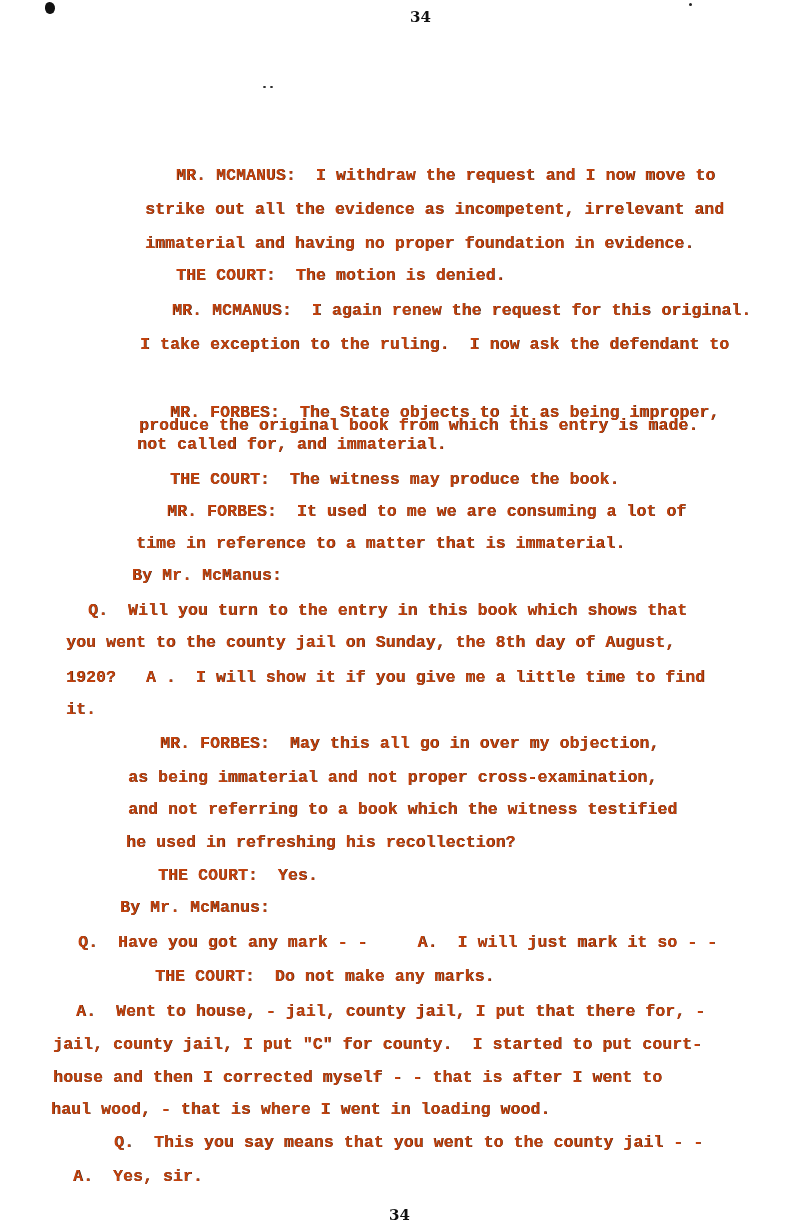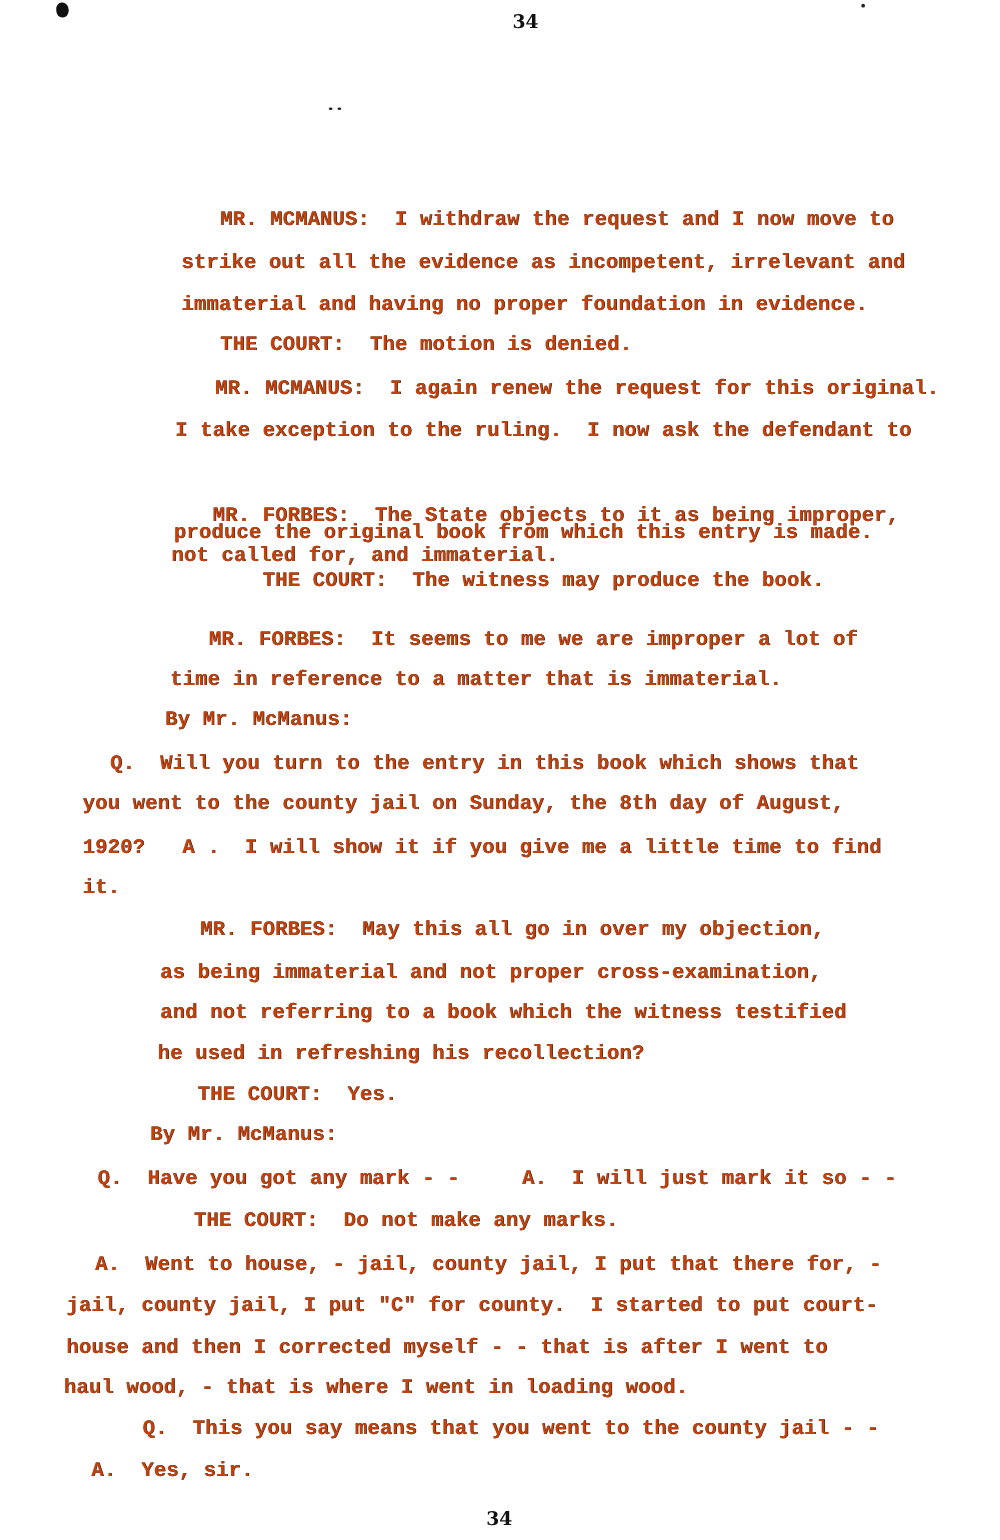--- a/index.html
+++ b/index.html
@@ -67,22 +67,22 @@
   <div id="lines-container">
       <div class="line" style="left: 176px; top: 166px;">MR. MCMANUS:  I withdraw the request and I now move to</div>
       <div class="line" style="left: 145px; top: 200px;">strike out all the evidence as incompetent, irrelevant and</div>
       <div class="line" style="left: 145px; top: 234px;">immaterial and having no proper foundation in evidence.</div>
       <div class="line" style="left: 176px; top: 266px;">THE COURT:  The motion is denied.</div>
       <div class="line" style="left: 172px; top: 301px;">MR. MCMANUS:  I again renew the request for this original.</div>
       <div class="line" style="left: 140px; top: 335px;">I take exception to the ruling.  I now ask the defendant to</div>
       <div class="line" style="left: 139px; top: 368px; margin-top: 48px;">produce the original book from which this entry is made.</div>
       <div class="line" style="left: 170px; top: 403px;">MR. FORBES:  The State objects to it as being improper,</div>
       <div class="line" style="left: 137px; top: 435px;">not called for, and immaterial.</div>
-      <div class="line" style="left: 170px; top: 455px; margin-left: 40px;">THE COURT:  The witness may produce the book.</div>
-      <div class="line" style="left: 167px; top: 502px;">MR. FORBES:  It seems to me we are improper a lot of</div>
+      <div class="line" style="left: 170px; top: 470px;">THE COURT:  The witness may produce the book.</div>
+      <div class="line" style="left: 167px; top: 502px;">MR. FORBES:  It used to me we are consuming a lot of</div>
       <div class="line" style="left: 136px; top: 534px;">time in reference to a matter that is immaterial.</div>
       <div class="line" style="left: 132px; top: 566px;">By Mr. McManus:</div>
       <div class="line" style="left: 88px; top: 601px;">Q.  Will you turn to the entry in this book which shows that</div>
       <div class="line" style="left: 66px; top: 633px;">you went to the county jail on Sunday, the 8th day of August,</div>
       <div class="line" style="left: 66px; top: 668px; text-align: right;">1920?   A .  I will show it if you give me a little time to find</div>
       <div class="line" style="left: 66px; top: 700px;">it.</div>
       <div class="line" style="left: 160px; top: 734px;">MR. FORBES:  May this all go in over my objection,</div>
       <div class="line" style="left: 128px; top: 768px;">as being immaterial and not proper cross-examination,</div>
       <div class="line" style="left: 128px; top: 800px;">and not referring to a book which the witness testified</div>
       <div class="line" style="left: 126px; top: 833px;">he used in refreshing his recollection?</div>

